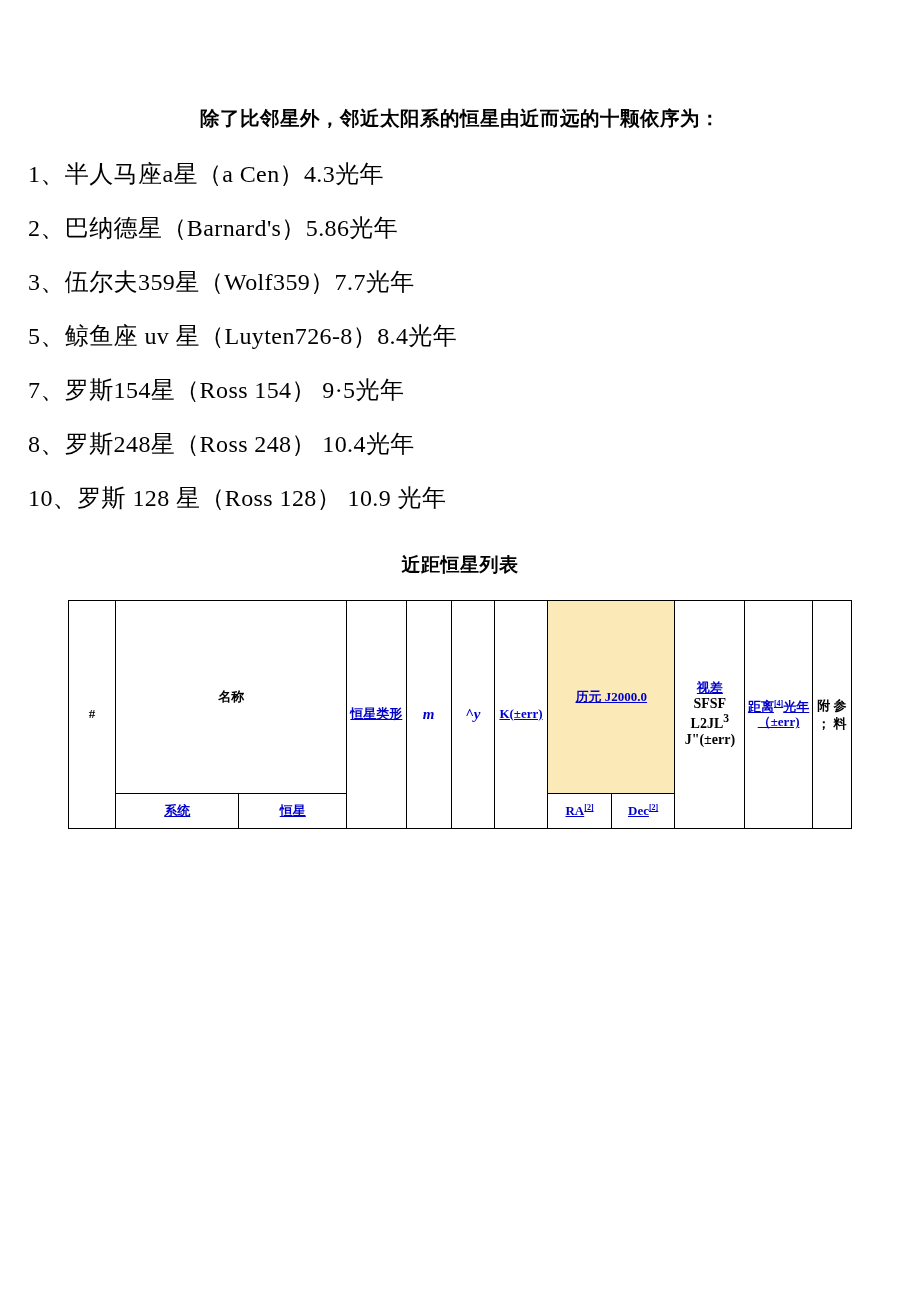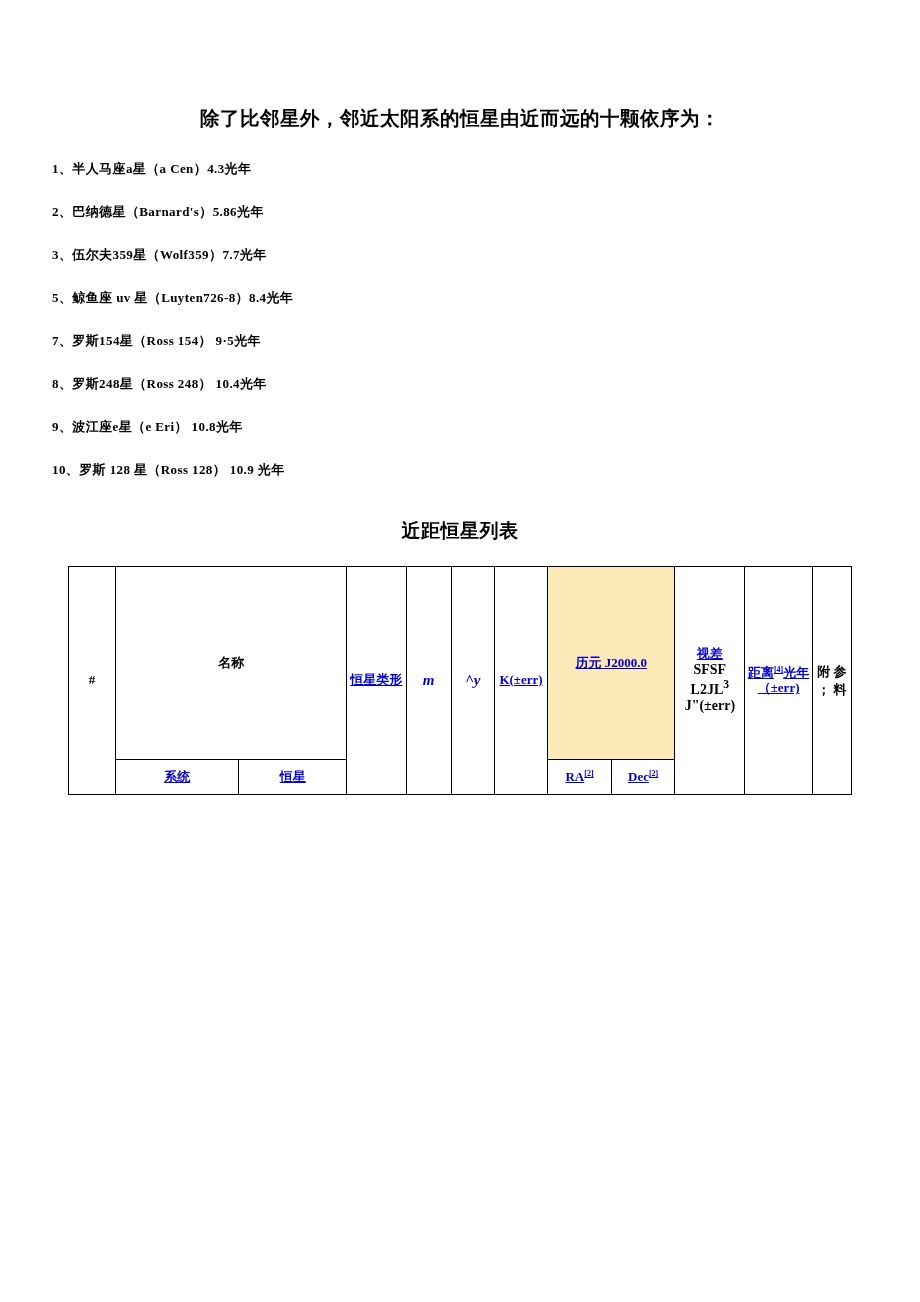--- a/index.html
+++ b/index.html
@@ -13,37 +13,37 @@
     font-family: "Liberation Serif", serif;
     color: #000000;
     position: relative;
     overflow: hidden;
   }
   .page {
     position: relative;
     width: 920px;
     height: 1302px;
     box-sizing: border-box;
-    padding: 0 52px;
+    padding: 0 28px;
   }
   .intro {
     font-family: "Liberation Serif", serif;
     font-weight: bold;
     font-size: 19.5px;
     text-align: center;
     padding-top: 105px;
     letter-spacing: 0.5px;
   }
   .list {
     margin-top: 30px;
   }
   .list-item {
     font-family: "Liberation Serif", serif;
-    font-weight: bold;
-    font-size: 13px;
+    font-weight: normal;
+    font-size: 24px;
     line-height: 1.0;
     margin-bottom: 30px;
     letter-spacing: 0.4px;
     white-space: nowrap;
   }
   .table-title {
     font-family: Liberation Mono, monospace;
     font-weight: bold;
     font-size: 19px;
     text-align: center;
@@ -118,21 +118,20 @@
 
   <div class="intro">除了比邻星外，邻近太阳系的恒星由近而远的十颗依序为：</div>
 
   <div class="list">
     <div class="list-item">1、半人马座a星（a Cen）4.3光年</div>
     <div class="list-item">2、巴纳德星（Barnard's）5.86光年</div>
     <div class="list-item">3、伍尔夫359星（Wolf359）7.7光年</div>
     <div class="list-item">5、鲸鱼座 uv 星（Luyten726-8）8.4光年</div>
     <div class="list-item">7、罗斯154星（Ross 154） 9·5光年</div>
     <div class="list-item">8、罗斯248星（Ross 248） 10.4光年</div>
-    <div class="list-item">9、波江座e星（e Eri） 10.8光年</div>
     <div class="list-item">10、罗斯 128 星（Ross 128） 10.9 光年</div>
   </div>
 
   <div class="table-title">近距恒星列表</div>
 
   <table class="startable">
     <colgroup>
       <col class="col-num">
       <col class="col-sys">
       <col class="col-star">

